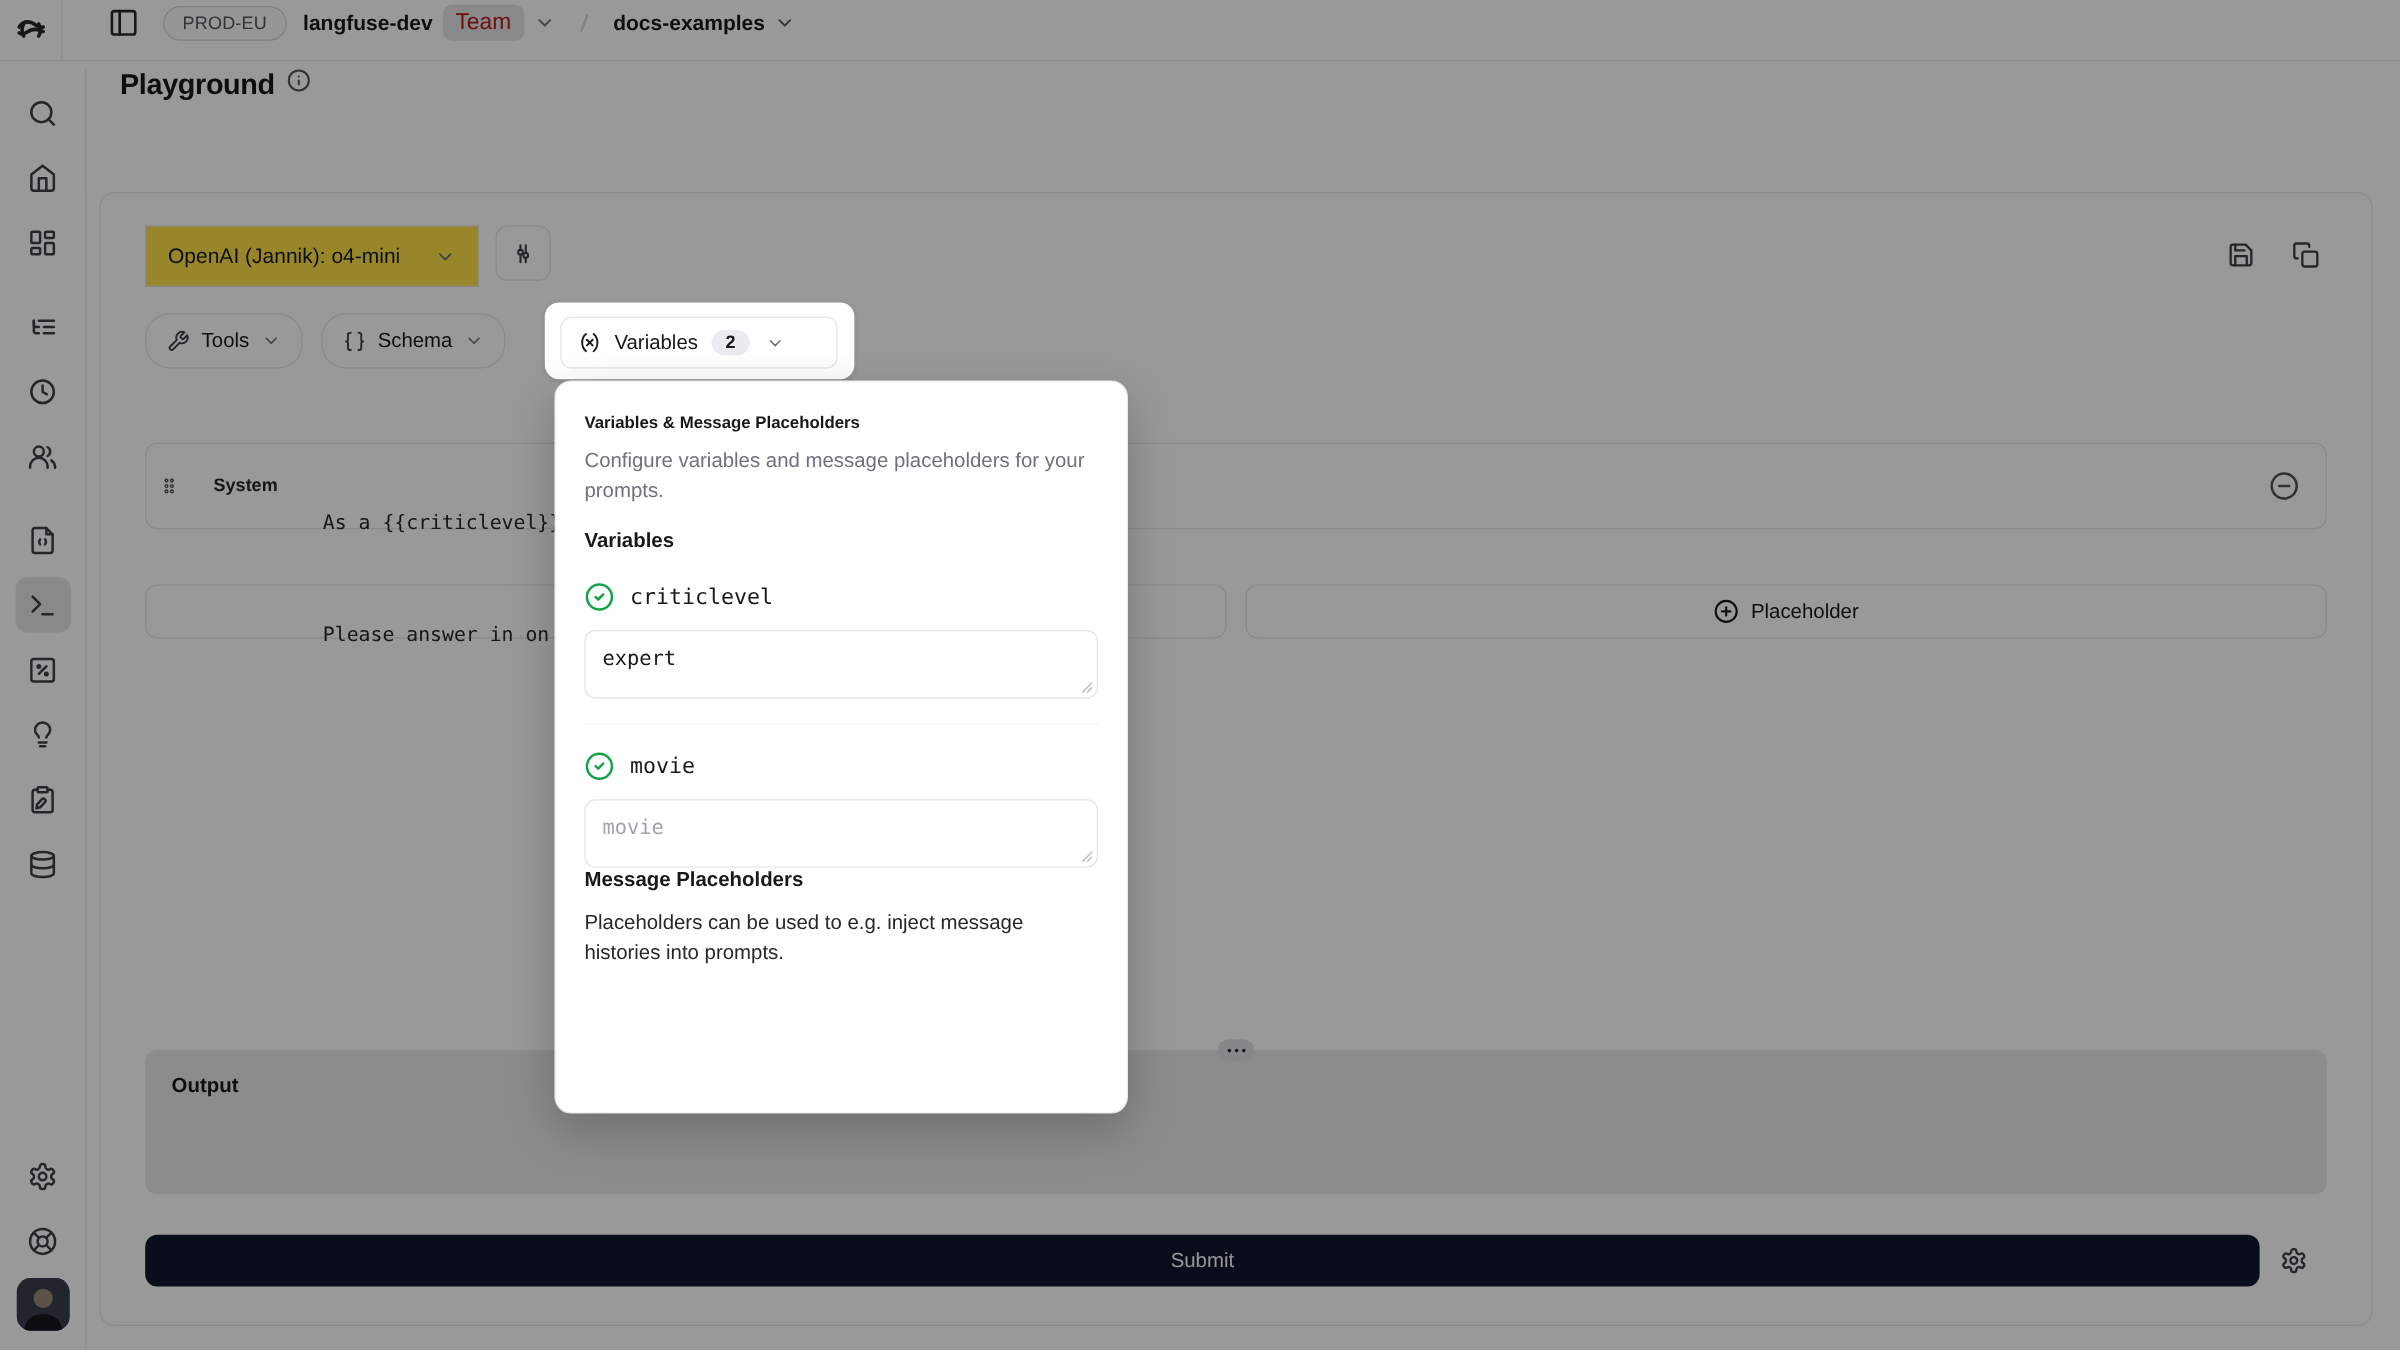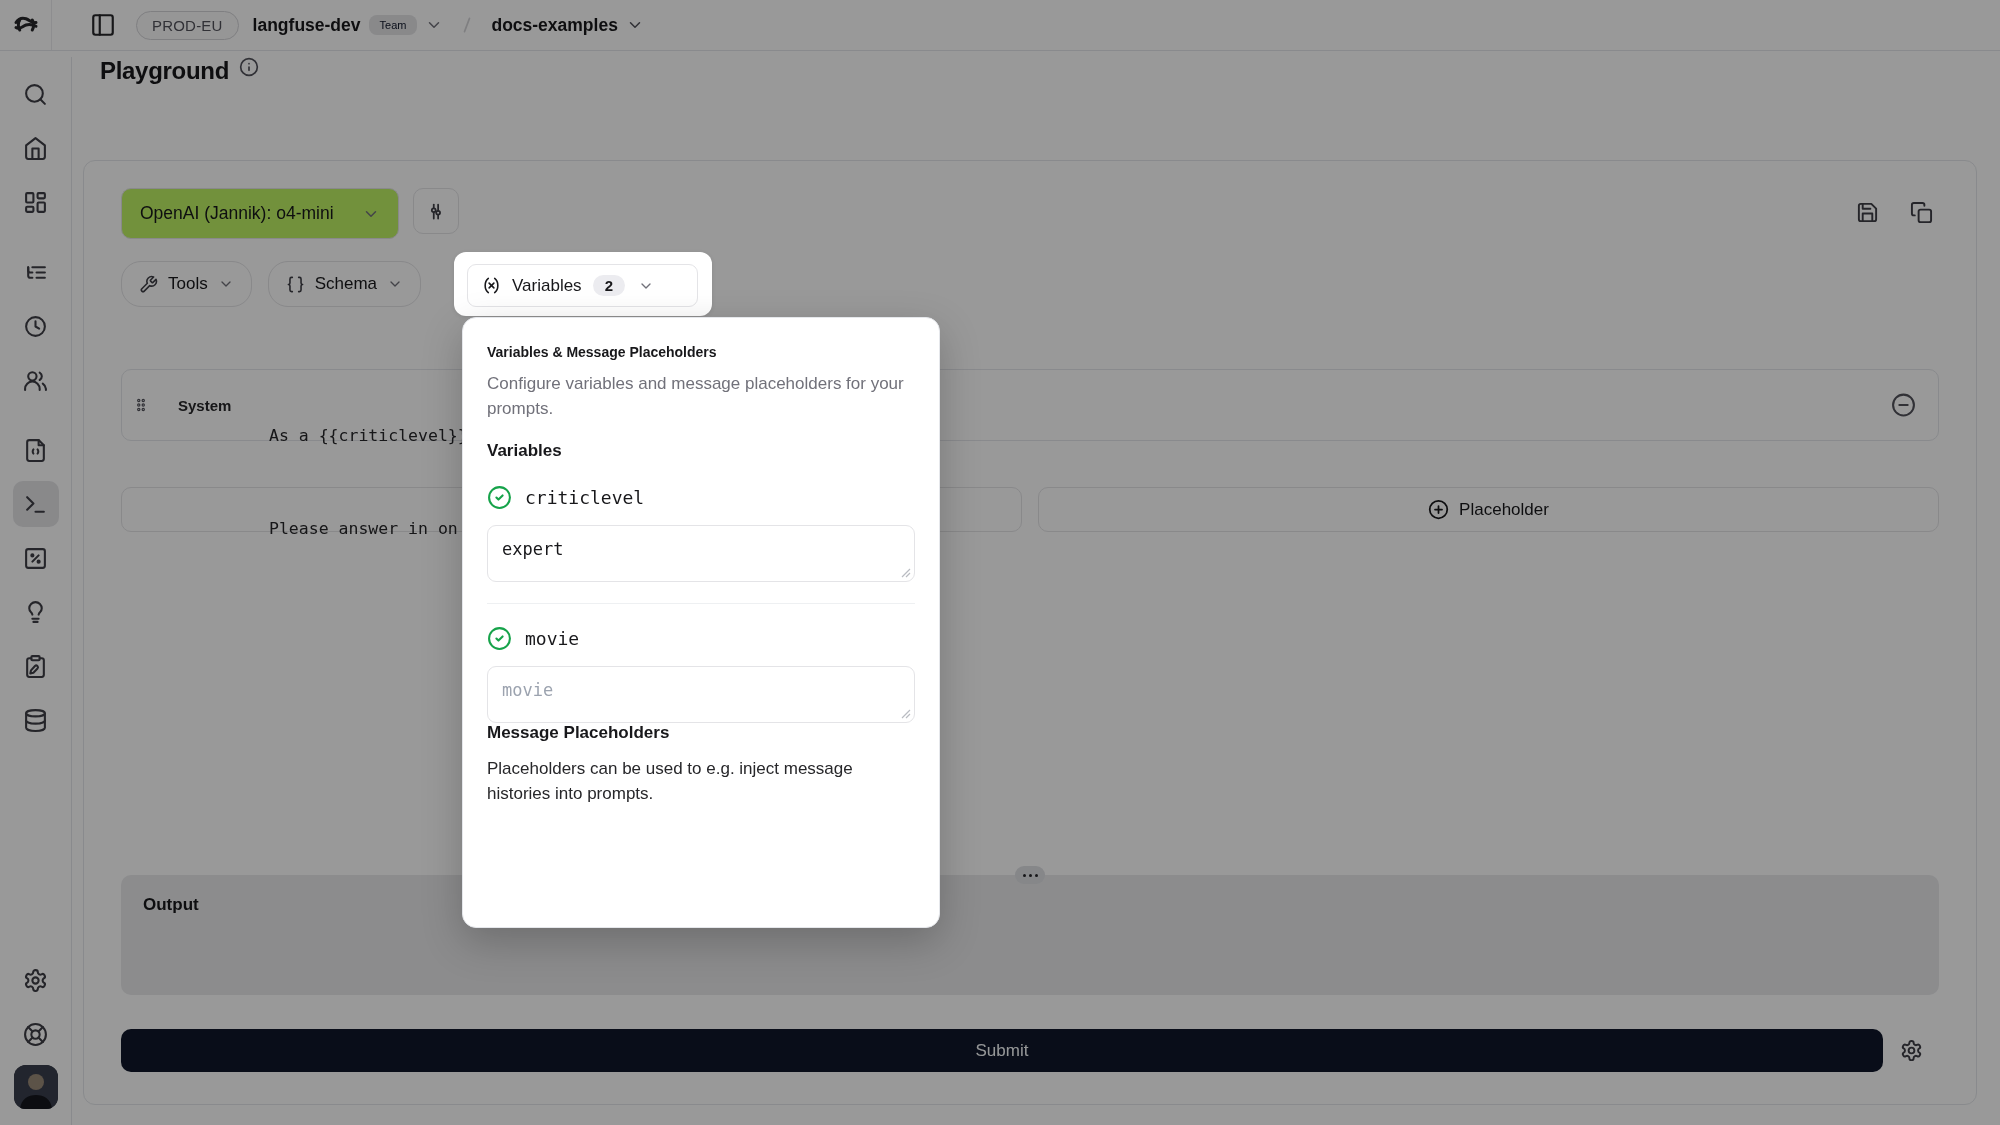--- a/index.html
+++ b/index.html
@@ -5,29 +5,29 @@
   * { margin:0; padding:0; box-sizing:border-box; }
   html,body { background:#fff; }
   .app {
     position:relative; width:2000px; height:1125px; overflow:hidden;
     font-family:"Liberation Sans", sans-serif; color:#18181b; background:#fff;
   }
   svg.ic { display:block; fill:none; stroke:#3f3f46; stroke-width:2; stroke-linecap:round; stroke-linejoin:round; }
 
   
   .topbar { position:absolute; top:0; left:0; right:0; height:51px; background:#fff;
-    border-bottom:1px solid #e5e7eb; display:flex; align-items:center; }
+    border-bottom:1px solid #e5e7eb; display:flex; align-items:flex-start; }
   .logo-zone { width:52px; height:100%; display:flex; align-items:center; justify-content:center;
     border-right:1px solid #ececee; }
   .tb-group { display:flex; align-items:center; gap:14px; padding-left:32px; }
   .tb-toggle { width:38px; height:38px; border-radius:8px; display:flex; align-items:center; justify-content:center; background:transparent; border:none; cursor:pointer; }
   .env-badge { font-size:15px; color:#52525b; border:1px solid #d4d4d8; background:#fafafa;
     border-radius:999px; padding:5px 15px; letter-spacing:.2px; }
   .org-name, .project-name { font-size:17.5px; font-weight:600; color:#18181b; }
-  .role-badge { font-size:11px; font-weight:500; color:#0f172a; background:#e4e4e7; border-radius:8px; padding:4px 11px; }
+  .role-badge { font-size:19px; font-weight:500; color:#b91c1c; background:#e4e4e7; border-radius:8px; padding:4px 11px; }
   .crumb-btn { display:flex; align-items:center; gap:8px; background:none; border:none; cursor:pointer; }
   .slash { color:#d4d4d8; }
 
   
   .sidebar { position:absolute; top:57px; left:0; bottom:0; width:72px; background:#fff;
     border-right:1px solid #e5e7eb; display:flex; flex-direction:column; align-items:center; padding:14px 0 16px; }
   .sb-item { width:46px; height:46px; border-radius:10px; display:flex; align-items:center; justify-content:center;
     margin-bottom:8px; background:transparent; border:none; cursor:pointer; }
   .sb-item.active { background:#e4e4e7; }
   .sb-gap { height:16px; }
@@ -44,21 +44,21 @@
   .btn-outline { display:flex; align-items:center; gap:10px; height:46px; padding:0 19px;
     background:#fff; border:1px solid #e4e4e7; border-radius:10px; font-size:17px; font-weight:500;
     color:#18181b; cursor:pointer; font-family:inherit; }
 
   
   .panel { position:absolute; top:160px; left:83px; right:23px; bottom:20px;
     background:#fff; border:1px solid #e5e7eb; border-radius:12px;
     padding:27px 37px 32px; display:flex; flex-direction:column; }
   .model-row { display:flex; align-items:flex-start; }
   .model-btn { display:flex; align-items:center; gap:28px; height:51px; padding:0 18px;
-    background:#bef264; border:1px solid #e4e4e7; border-radius:10px; font-size:17.5px; color:#18181b;
+    background:#fde047; border:1px solid #e4e4e7; border-radius:0; font-size:17.5px; color:#18181b;
     cursor:pointer; font-family:inherit; }
   .iconbtn { width:46px; height:46px; margin-left:14px; display:flex; align-items:center; justify-content:center;
     background:#fff; border:1px solid #e4e4e7; border-radius:10px; cursor:pointer; }
   .ghostbtn { background:none; border:none; cursor:pointer; display:flex; align-items:center; justify-content:center; width:36px; height:36px; }
   .mr-right { margin-left:auto; display:flex; align-items:center; gap:18px; padding-top:6px; }
 
   .tools-row { display:flex; align-items:center; gap:16px; margin-top:22px; }
   .chip-btn { display:flex; align-items:center; gap:10px; height:46px; padding:0 17px;
     background:#fff; border:1px solid #e4e4e7; border-radius:20px; font-size:17px; font-weight:500;
     color:#18181b; cursor:pointer; font-family:inherit; }

